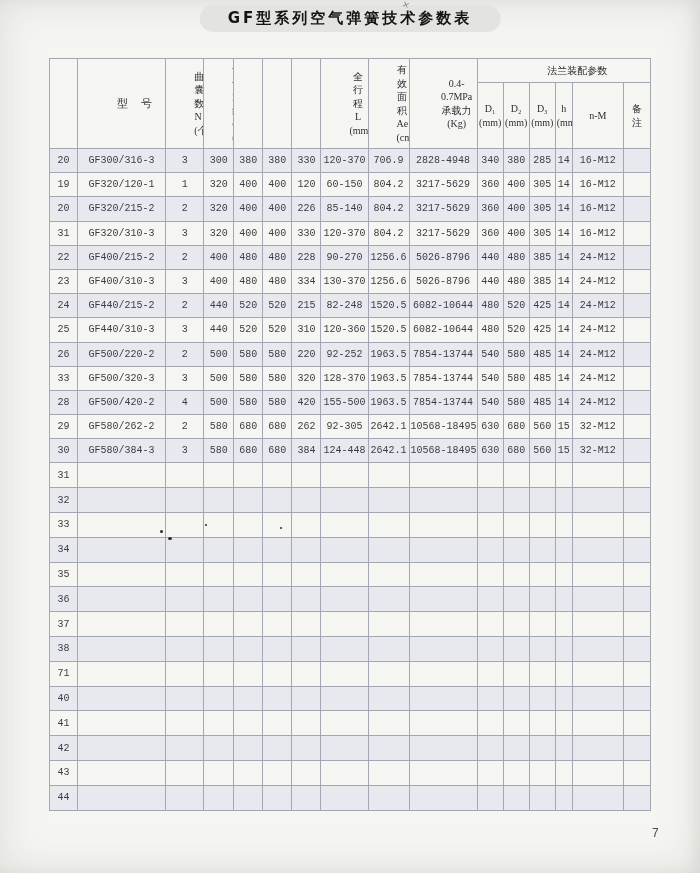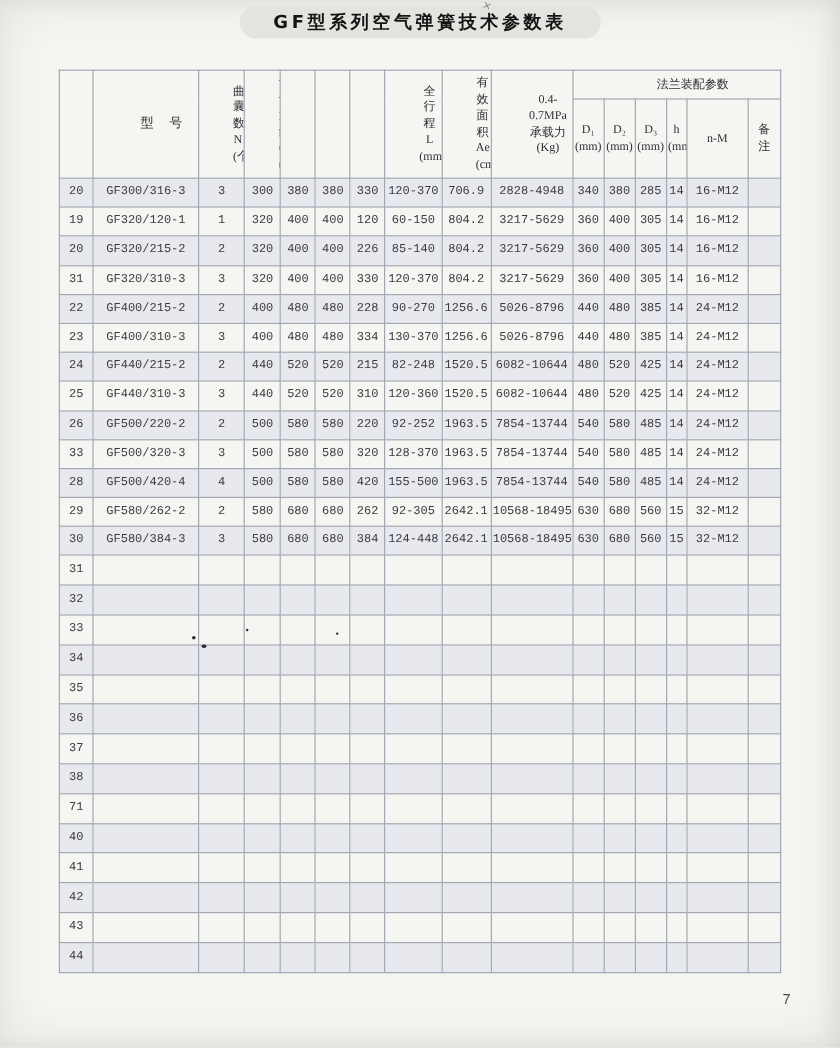--- a/index.html
+++ b/index.html
@@ -320,21 +320,21 @@
           <td>7854-13744</td>
           <td>540</td>
           <td>580</td>
           <td>485</td>
           <td>14</td>
           <td>24-M12</td>
           <td></td>
         </tr>
         <tr class="shade">
           <td>28</td>
-          <td>GF500/420-4</td>
+          <td>GF500/420-2</td>
           <td>4</td>
           <td>500</td>
           <td>580</td>
           <td>580</td>
           <td>420</td>
           <td>155-500</td>
           <td>1963.5</td>
           <td>7854-13744</td>
           <td>540</td>
           <td>580</td>

